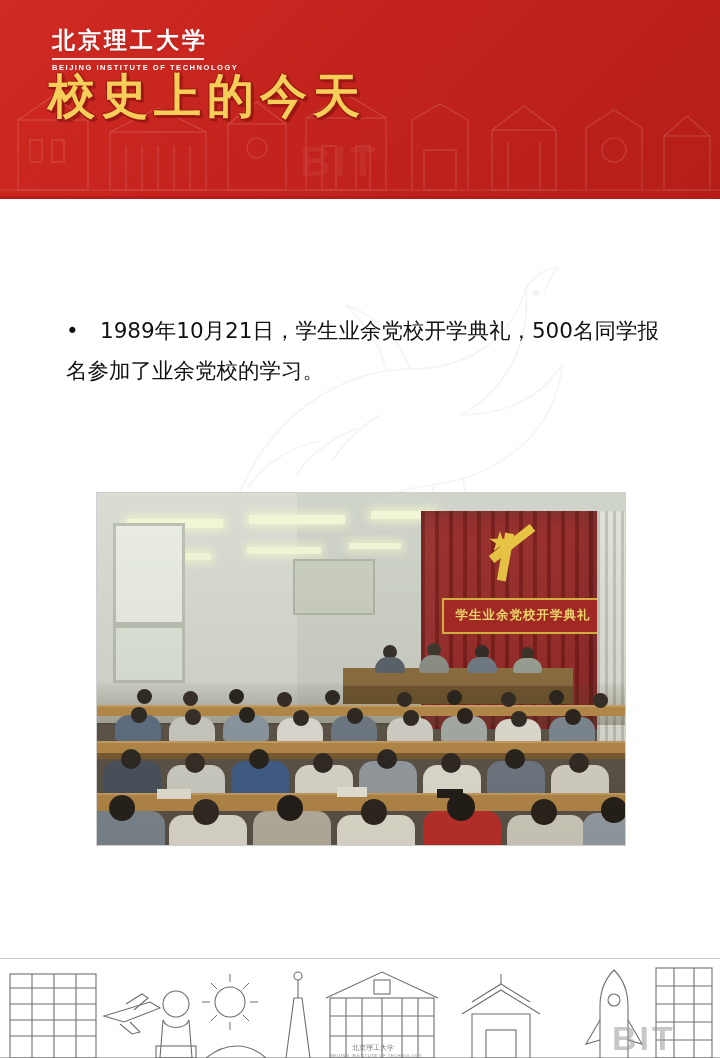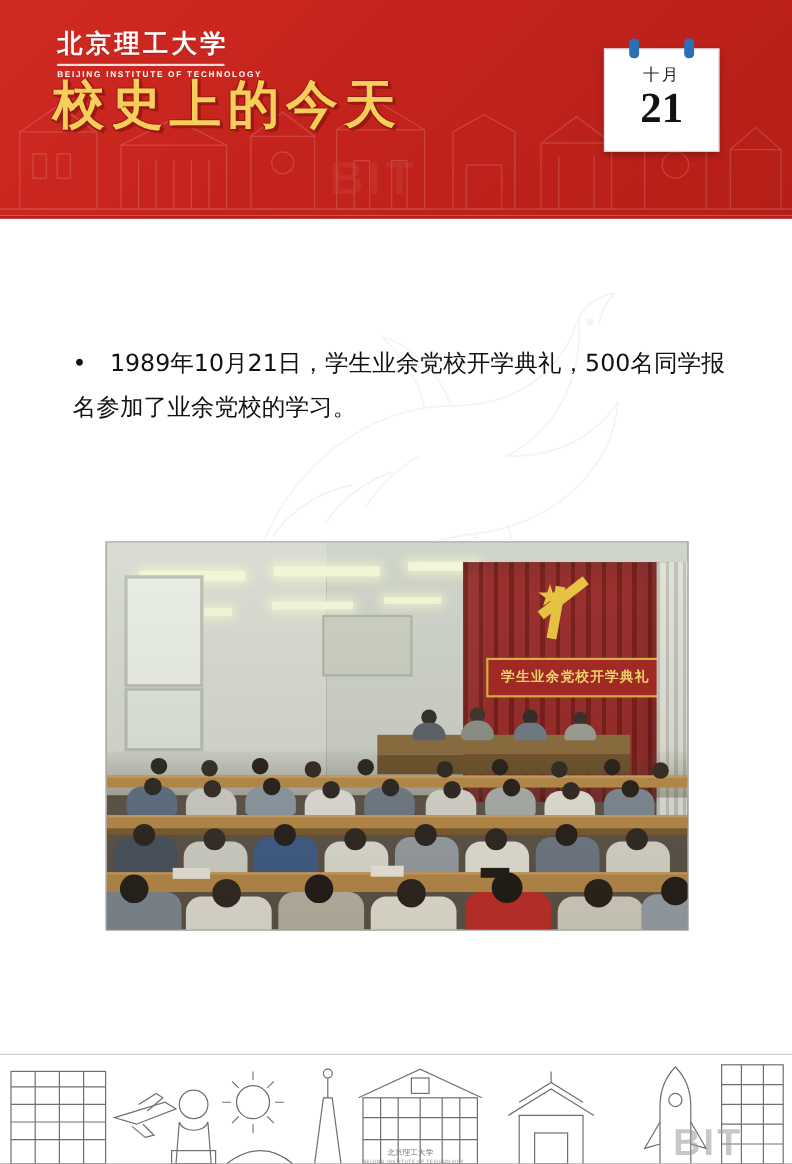--- a/index.html
+++ b/index.html
@@ -277,26 +277,20 @@
   </svg>
 
   <div class="logo-block">
     <div class="logo-cn">北京理工大学</div>
     <div class="logo-rule"></div>
     <div class="logo-en">BEIJING INSTITUTE OF TECHNOLOGY</div>
   </div>
 
   <div class="main-title">校史上的今天</div>
 
-  <div class="calendar">
-    <span class="cal-ring left"></span>
-    <span class="cal-ring right"></span>
-    <div class="cal-month">十月</div>
-    <div class="cal-day">21</div>
-  </div>
 </div>
 <div class="header-bottom-line"></div>
 
 <div class="content">
 
   <svg class="dove-watermark" viewBox="0 0 420 430">
     <g fill="none" stroke="#d8d8d8" stroke-width="1.6">
       <path d="M60 300 C90 200 170 150 240 150 C300 150 340 120 356 70
                C360 120 340 170 290 196 C340 196 372 176 392 146
                C386 212 330 258 262 266 C210 272 150 300 110 352 Z"></path>

